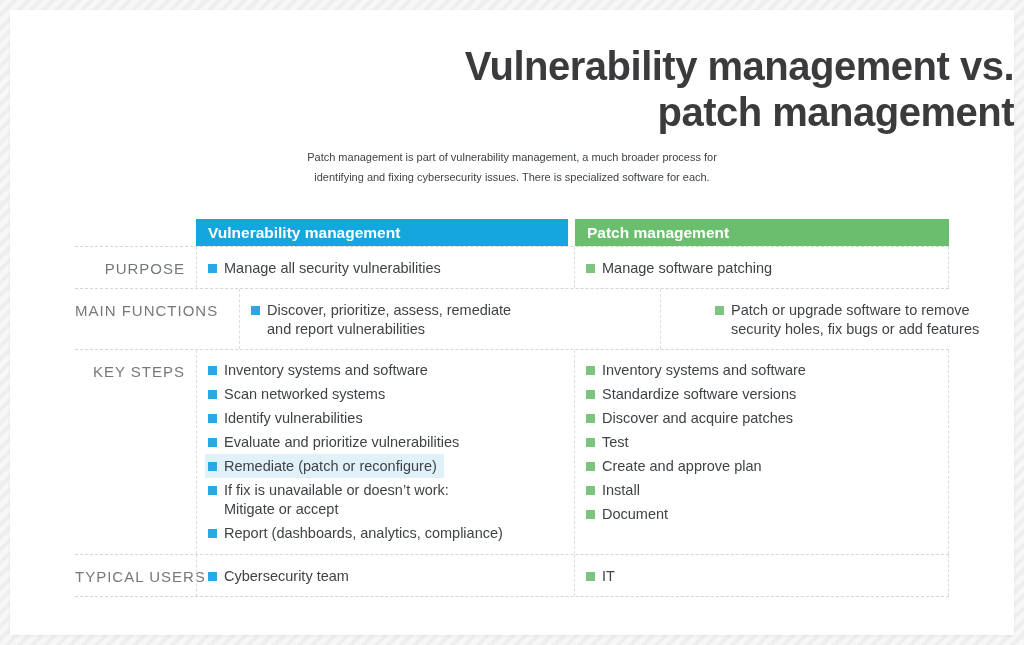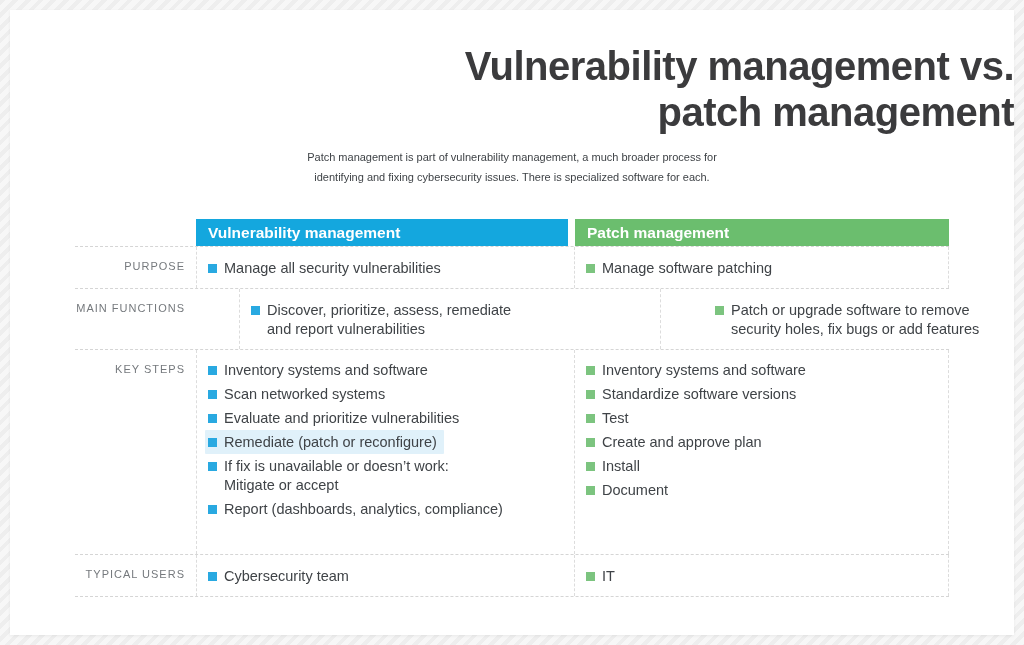--- a/index.html
+++ b/index.html
@@ -36,21 +36,21 @@
     white-space: nowrap; overflow: hidden;
   }
   .col-header.vuln  { background: var(--vuln-header, #14a7de); }
   .col-header.patch { background: var(--patch-header, #6bbe6e); }
   .row { border-top: 1px dashed #d5d5d5; }
   .row.r0 { min-height: 41px; }
   .row.r1 { min-height: 52px; gap: 43px; }
   .row.r2 { min-height: 204px; }
   .row.r3 { min-height: 37px; }
   .row-label {
-    font-size: 11px; letter-spacing: 1px; color: #75797d;
+    font-size: 15px; letter-spacing: 1px; color: #75797d;
     text-align: right; padding: 13px 11px 0 0; white-space: nowrap;
   }
   .cell { box-sizing: border-box; padding: 8px 6px 8px 11px; }
   .row.r0 .cell, .row.r1 .cell, .row.r3 .cell { padding-top: 9px; }
   .cell.vuln  { border-left: 1px dashed #dcdcdc; }
   .gapcell    { border-right: 1px dashed #dcdcdc; }
   .cell.patch { border-right: 1px dashed #dcdcdc; }
   .bullet-item { display: flex; align-items: flex-start; padding: 2.5px 0; width: fit-content; }
   .bullet-item.highlight {
     background: var(--highlight, #e0f1fa);
@@ -117,20 +117,24 @@
               <div class="bullet-item">
                 <span class="sq blue"></span>
                 <span class="txt">Inventory systems and software</span>
               </div>
               <div class="bullet-item">
                 <span class="sq blue"></span>
                 <span class="txt">Scan networked systems</span>
               </div>
               <div class="bullet-item">
                 <span class="sq blue"></span>
+                <span class="txt">Identify vulnerabilities</span>
+              </div>
+              <div class="bullet-item">
+                <span class="sq blue"></span>
                 <span class="txt">Evaluate and prioritize vulnerabilities</span>
               </div>
               <div class="bullet-item highlight">
                 <span class="sq blue"></span>
                 <span class="txt">Remediate (patch or reconfigure)</span>
               </div>
               <div class="bullet-item">
                 <span class="sq blue"></span>
                 <span class="txt">If fix is unavailable or doesn’t work:
 Mitigate or accept</span>
@@ -142,20 +146,24 @@
             </div>
             <div class="gapcell"></div>
             <div class="cell patch">
               <div class="bullet-item">
                 <span class="sq green"></span>
                 <span class="txt">Inventory systems and software</span>
               </div>
               <div class="bullet-item">
                 <span class="sq green"></span>
                 <span class="txt">Standardize software versions</span>
+              </div>
+              <div class="bullet-item">
+                <span class="sq green"></span>
+                <span class="txt">Discover and acquire patches</span>
               </div>
               <div class="bullet-item">
                 <span class="sq green"></span>
                 <span class="txt">Test</span>
               </div>
               <div class="bullet-item">
                 <span class="sq green"></span>
                 <span class="txt">Create and approve plan</span>
               </div>
               <div class="bullet-item">

